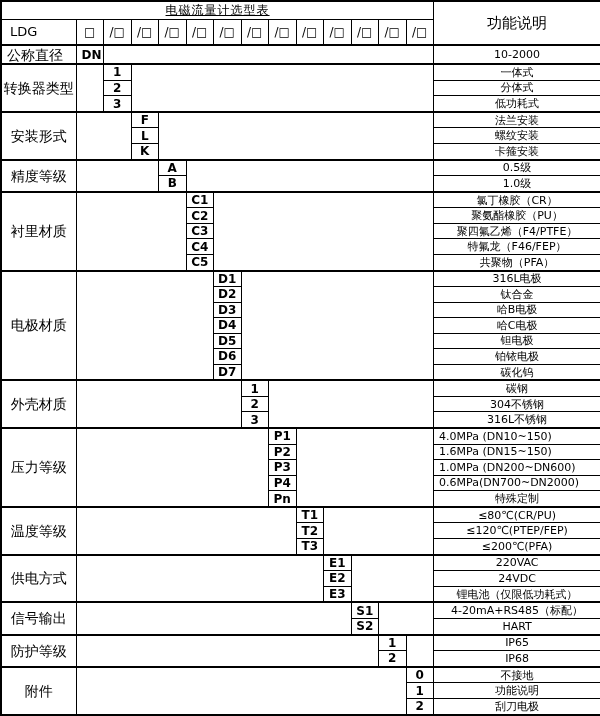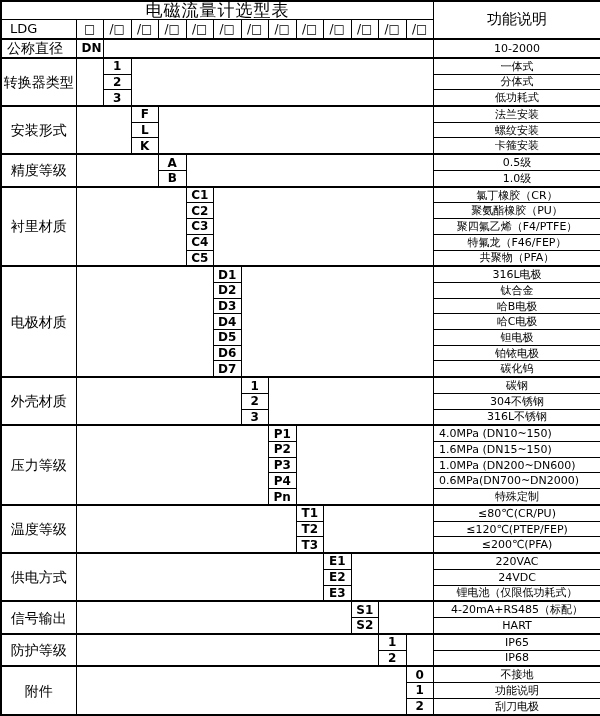--- a/index.html
+++ b/index.html
@@ -20,22 +20,22 @@
     padding:0;
     font-size:13px;
     line-height:1;
     text-align:center;
     vertical-align:middle;
     white-space:nowrap;
     overflow:hidden;
   }
   tr.sec > td{border-top:2px solid #000;}
   tr.hdr1{height:18px;}
-  tr.hdr2{height:19px;}
-  td.title{font-size:17px;letter-spacing:1px;}
+  tr.hdr2{height:26px;}
+  td.title{font-size:12px;letter-spacing:1px;text-decoration:underline;}
   td.fn{font-size:15px;margin-top:36px;}
   td.lbl{font-size:14px;}
   td.code{font-size:12px;font-weight:bold;}
   td.box{font-size:12px;}
   td.desc{font-size:11px;}
   td.l{text-align:left;padding-left:5px;}
   td.ldg{text-align:left;padding-left:8px;font-size:13px;}
   td.sp{border:1px solid #000;}
 </style>
 </head>

